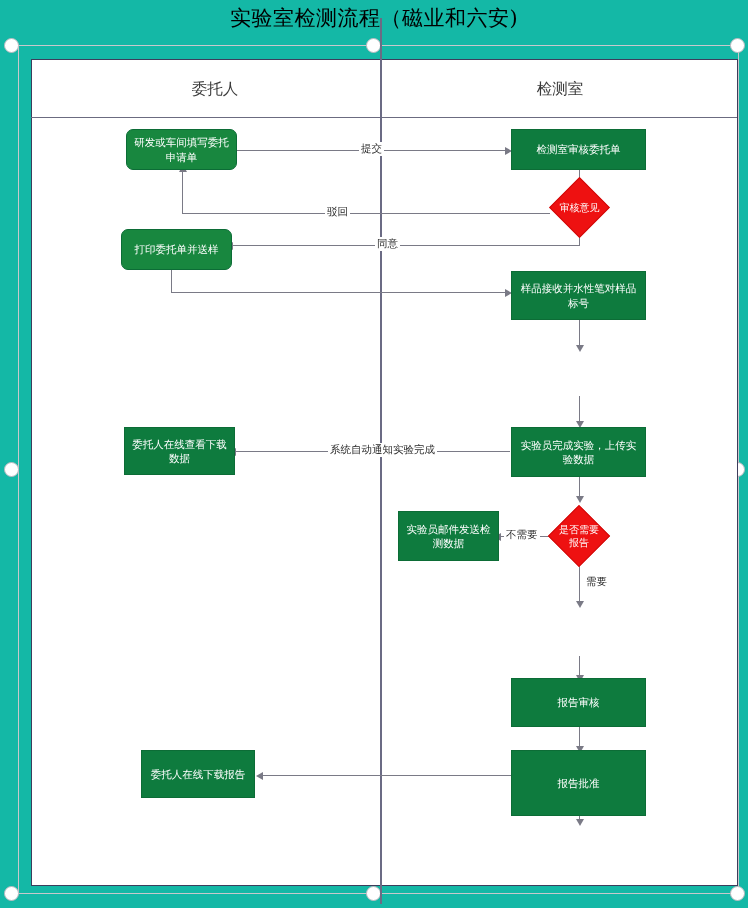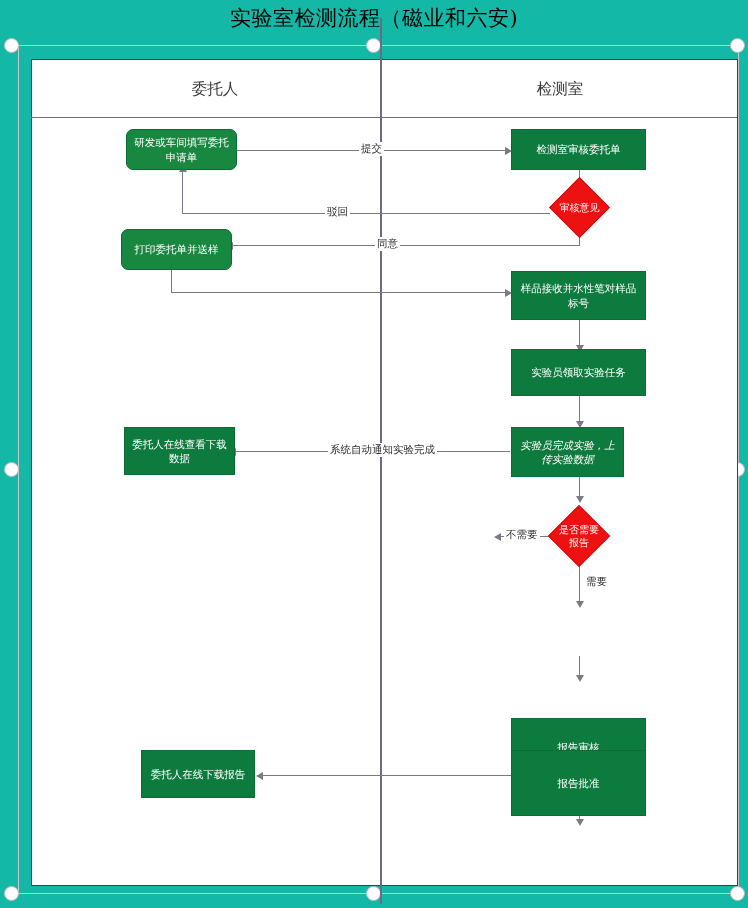--- a/index.html
+++ b/index.html
@@ -256,29 +256,29 @@
   <div class="arrow arrow-down" style="left:575.5px; top:819px;"></div>
 
   <div class="node rounded" style="left:126px; top:129px; width:111px; height:41px;">研发或车间填写委托申请单</div>
 
   <div class="node" style="left:511px; top:129px; width:135px; height:41px;">检测室审核委托单</div>
 
   <div class="node rounded" style="left:121px; top:229px; width:111px; height:41px;">打印委托单并送样</div>
 
   <div class="node" style="left:511px; top:271px; width:135px; height:49px;">样品接收并水性笔对样品标号</div>
 
-  <div class="node" style="left:511px; top:349px; width:135px; height:47px;">实验员领取实验任务</div>
 
   <div class="node" style="left:124px; top:427px; width:111px; height:48px;">委托人在线查看下载数据</div>
 
-  <div class="node" style="left:511px; top:427px; width:113px; height:50px;font-style:italic;">实验员完成实验，上传实验数据</div>
-
-
-
-  <div class="node" style="left:511px; top:718px; width:135px; height:59px;">报告审核</div>
+  <div class="node" style="left:511px; top:427px; width:135px; height:50px;">实验员完成实验，上传实验数据</div>
+
+  <div class="node" style="left:398px; top:511px; width:101px; height:50px;">实验员邮件发送检测数据</div>
+
+
+  <div class="node" style="left:511px; top:678px; width:135px; height:49px;">报告审核</div>
 
   <div class="node" style="left:511px; top:750px; width:135px; height:66px;">报告批准</div>
 
 
   <div class="node" style="left:141px; top:750px; width:114px; height:48px;">委托人在线下载报告</div>
 
   <div class="diamond" style="left:558px; top:186px; width:43px; height:43px;">
     <span>审核意见</span>
   </div>
 

